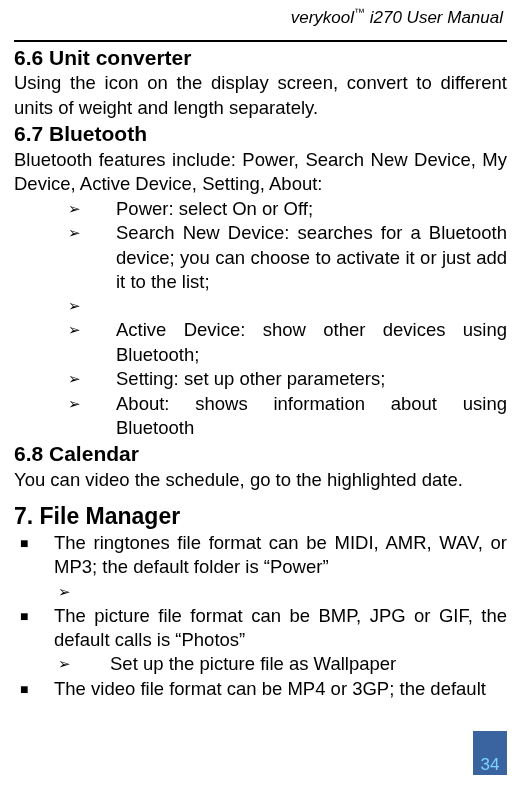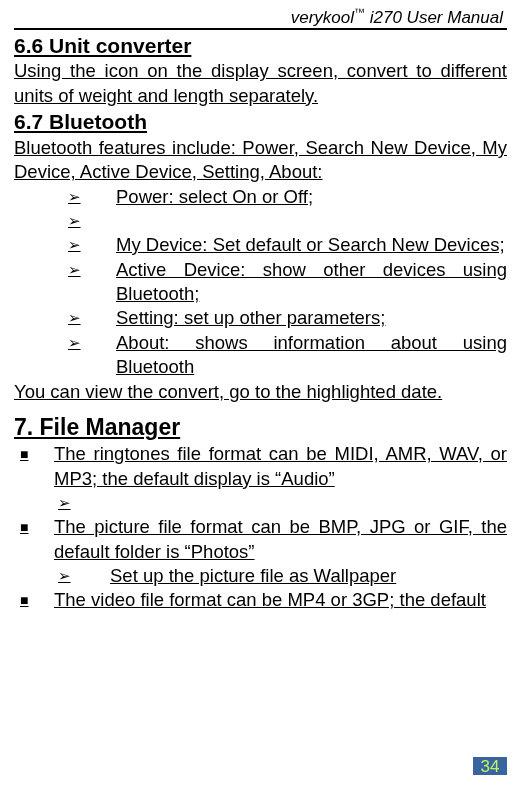--- a/index.html
+++ b/index.html
@@ -14,36 +14,35 @@
     width: 521px;
     height: 793px;
     padding: 6px 14px 0 14px;
     position: relative;
   }
   .header {
     font-style: italic;
     font-size: 17px;
     text-align: right;
     padding-right: 4px;
-    padding-bottom: 0;
+    padding-bottom: 12px;
   }
   .header .tm {
     font-style: normal;
     font-size: 11px;
     vertical-align: super;
   }
   .hr {
     border: none;
     border-top: 2px solid #000;
     margin-bottom: 2px;
   }
   .content {
     font-size: 18.5px;
     line-height: 1.32;
-    text-decoration: underline;
   }
   .h-section {
     font-weight: bold;
     font-size: 21px;
     margin-top: 0;
   }
   .h-chapter {
     font-weight: bold;
     font-size: 23px;
     margin-top: 8px;
@@ -87,26 +86,26 @@
     flex: 1 1 auto;
   }
   .indent-sub {
     margin-left: 46px;
   }
   .page-num {
     position: absolute;
     right: 14px;
     bottom: 18px;
     width: 34px;
-    height: 18px;
+    height: 44px;
     background: #3a64a0;
-    color: #bef264;
+    color: #7dd3fc;
     font-size: 17px;
     display: flex;
-    align-items: flex-start;
+    align-items: flex-end;
     justify-content: center;
   }
   .just { text-align: justify; }
 </style>
 </head>
 <body>
 
 <div class="page">
 
   <div class="header">
@@ -122,59 +121,60 @@
     <div class="h-section">6.7 Bluetooth</div>
     <div class="body-text">Bluetooth features include: Power, Search New Device, My Device, Active Device, Setting, About:</div>
 
     <ul class="sub-list indent-sub">
       <li>
         <span class="chev">➢</span>
         <span class="li-body">Power: select On or Off;</span>
       </li>
       <li>
         <span class="chev">➢</span>
+        <span class="li-body just">Search New Device: searches for a Bluetooth device; you can choose to activate it or just add it to the list;</span>
       </li>
       <li>
         <span class="chev">➢</span>
-        <span class="li-body">My Device: Set default or Search New Devices;</span>
       </li>
       <li>
         <span class="chev">➢</span>
         <span class="li-body just">Active Device: show other devices using Bluetooth;</span>
       </li>
       <li>
         <span class="chev">➢</span>
         <span class="li-body">Setting: set up other parameters;</span>
       </li>
       <li>
         <span class="chev">➢</span>
         <span class="li-body">About: shows information about using Bluetooth</span>
       </li>
     </ul>
 
-    <div class="body-text">You can view the convert, go to the highlighted date.</div>
+    <div class="h-section">6.8 Calendar</div>
+    <div class="body-text">You can video the schedule, go to the highlighted date.</div>
 
     <div class="h-chapter">7. File Manager</div>
 
     <ul class="bullet-list">
       <li>
         <span class="blk">■</span>
         <div class="li-body">
-          <div class="just">The ringtones file format can be MIDI, AMR, WAV, or MP3; the default display is “Audio”</div>
+          <div class="just">The ringtones file format can be MIDI, AMR, WAV, or MP3; the default folder is “Power”</div>
           <ul class="sub-list nested">
             <li>
               <span class="chev">➢</span>
             </li>
           </ul>
         </div>
       </li>
       <li>
         <span class="blk">■</span>
         <div class="li-body">
-          <div class="just">The picture file format can be BMP, JPG or GIF, the default folder is “Photos”</div>
+          <div class="just">The picture file format can be BMP, JPG or GIF, the default calls is “Photos”</div>
           <ul class="sub-list nested">
             <li>
               <span class="chev">➢</span>
               <span class="li-body">Set up the picture file as Wallpaper</span>
             </li>
           </ul>
         </div>
       </li>
       <li>
         <span class="blk">■</span>

